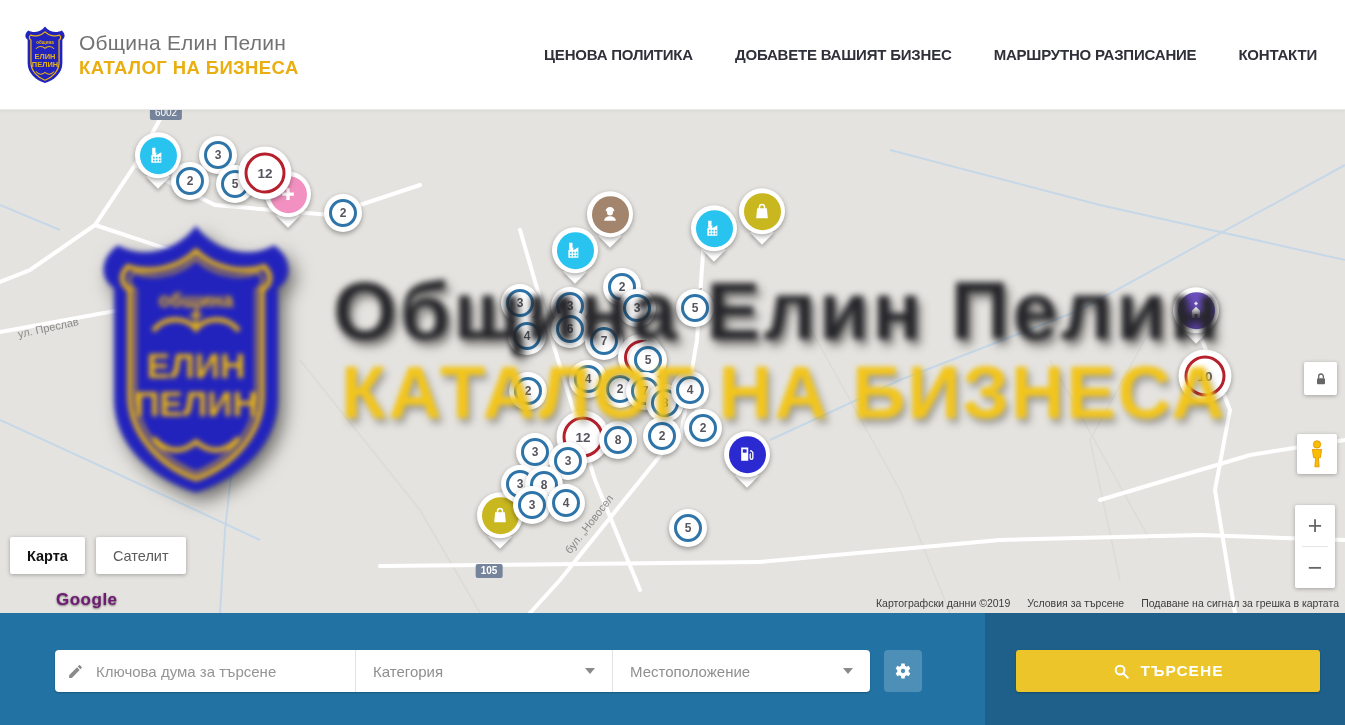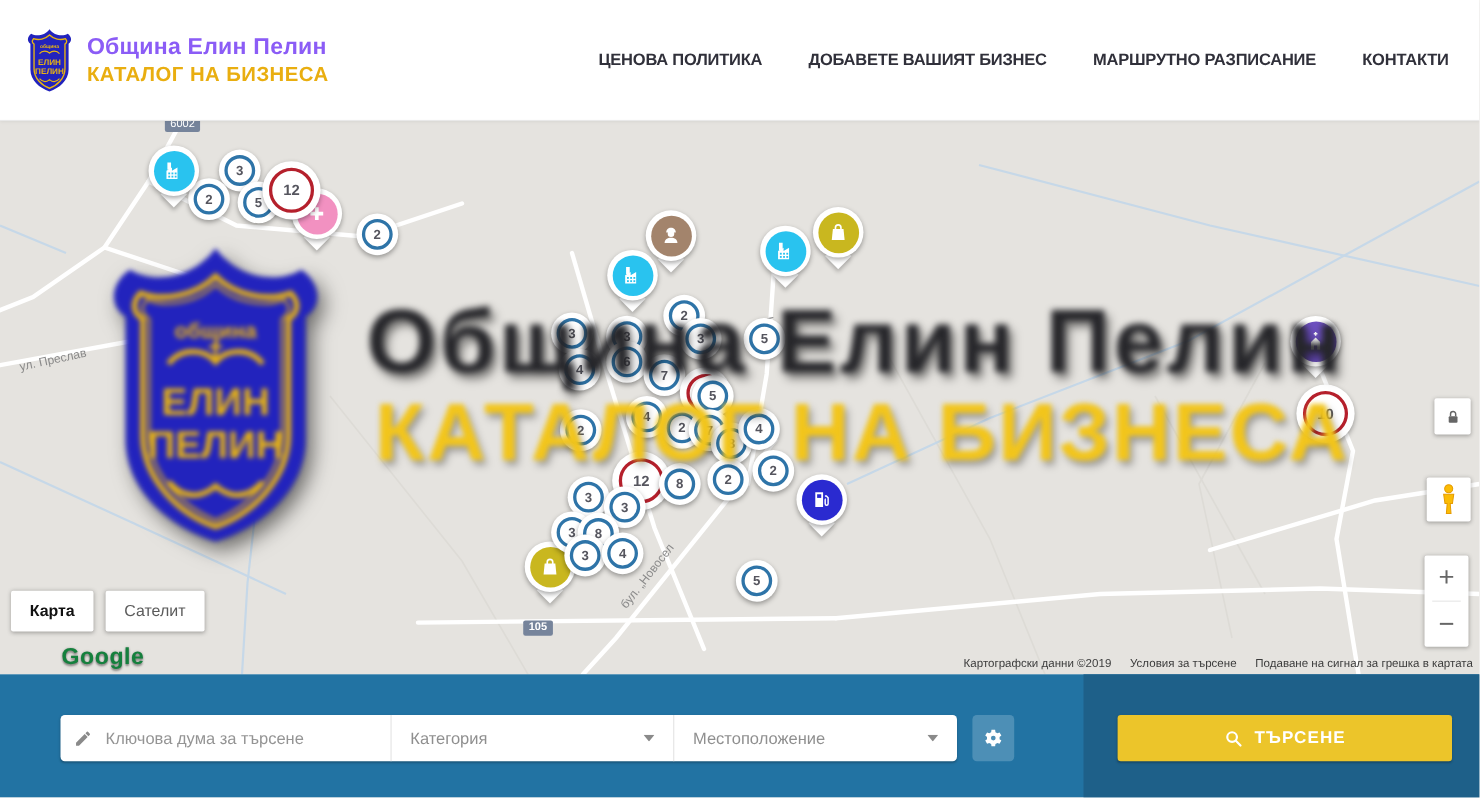--- a/index.html
+++ b/index.html
@@ -11,21 +11,21 @@
 
   
   .header {
     position:absolute; top:0; left:0; width:1345px; height:110px;
     background:#fff; border-bottom:1px solid #e9e9e9;
     box-shadow:0 1px 3px rgba(0,0,0,.06);
     display:flex; align-items:center; justify-content:space-between;
     padding:0 28px 0 22px; z-index:30;
   }
   .brand { display:flex; align-items:center; gap:11px; cursor:pointer; }
-  .brand-title { font-size:21px; font-weight:bold; color:#8b5cf6; letter-spacing:.2px; }
+  .brand-title { font-size:21px; font-weight:normal; color:#737373; letter-spacing:.2px; }
   .brand-subtitle { font-size:18.5px; font-weight:bold; color:#e9ae10; letter-spacing:.4px; margin-top:2px; }
   .nav { display:flex; gap:42px; }
   .nav a { text-decoration:none; font-size:15px; font-weight:bold; color:#30303a; letter-spacing:-0.2px; cursor:pointer; }
 
   
   .map-region {
     position:absolute; top:110px; left:0; width:1345px; height:503px;
     background:#e5e3df; overflow:hidden; cursor:grab;
   }
   .roads { position:absolute; top:0; left:0; z-index:0; }
@@ -96,22 +96,22 @@
   .mt-btn.sat { color:#5b5b5b; font-weight:normal; }
   .lock-btn { left:1304px; top:252px; width:33px; height:33px; border-radius:2px;
     display:flex; align-items:center; justify-content:center; cursor:pointer; }
   .pegman-btn { left:1297px; top:324px; width:40px; height:40px; border-radius:2px;
     display:flex; align-items:center; justify-content:center; cursor:pointer; }
   .zoom-ctl { left:1295px; top:395px; width:40px; border-radius:2px; }
   .zbtn { height:41px; display:flex; align-items:center; justify-content:center;
     font-size:25px; color:#666; cursor:pointer; user-select:none; }
   .zdiv { border-top:1px solid #e6e6e6; margin:0 7px; }
   .google-logo {
-    position:absolute; left:8px; bottom:3px; z-index:20; font-size:21px; font-weight:600;
-    color:#15803d; letter-spacing:.5px; text-shadow:0 1px 2px rgba(0,0,0,.4), 0 0 2px rgba(0,0,0,.25);
+    position:absolute; left:8px; bottom:3px; z-index:20; font-size:17px; font-weight:600;
+    color:#701a75; letter-spacing:.5px; text-shadow:0 1px 2px rgba(0,0,0,.4), 0 0 2px rgba(0,0,0,.25);
     cursor:pointer;
     padding-left:48px;
   }
   .attribution {
     position:absolute; right:6px; bottom:4px; z-index:20; display:flex; gap:17px;
     font-size:10.5px; color:#3c3c3c; white-space:nowrap;
   }
   .attribution a { color:#3c3c3c; text-decoration:none; cursor:pointer; }
 
   

